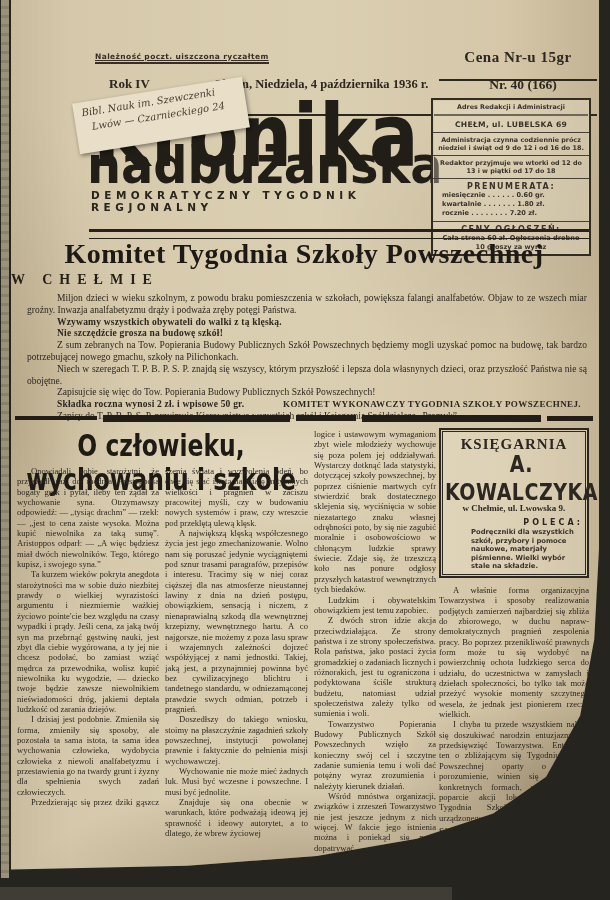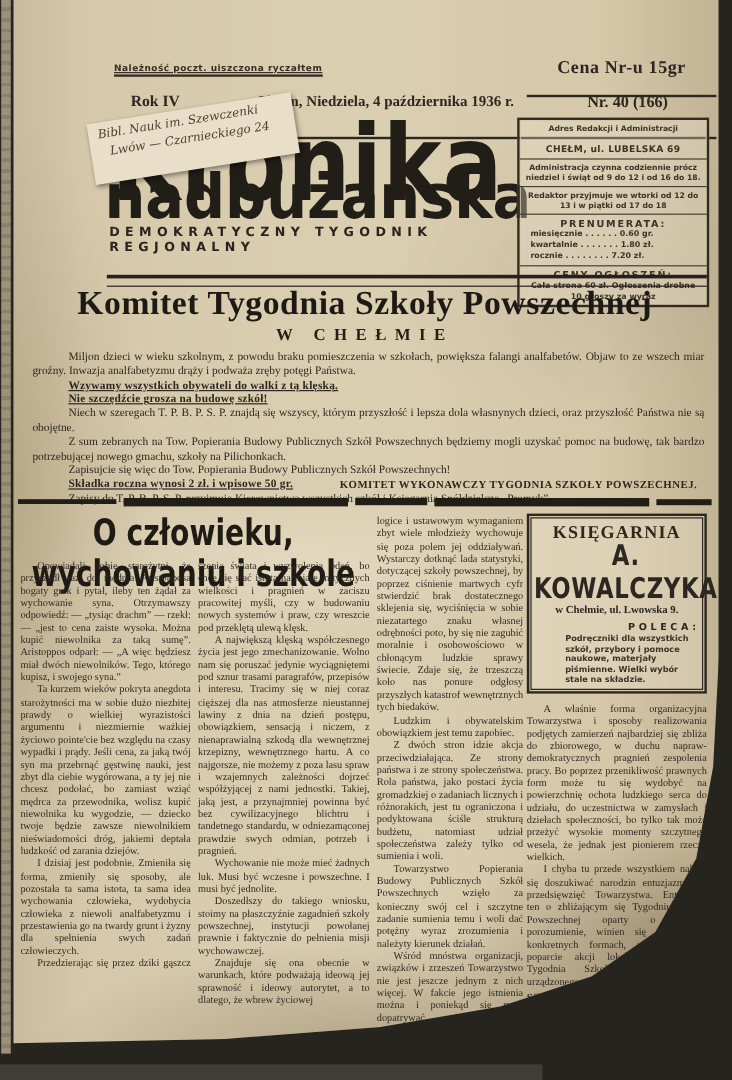--- a/index.html
+++ b/index.html
@@ -81,25 +81,25 @@
   .doublerule{left:78px;top:229px;width:500px;height:6px;
     border-top:3px solid #26211a;border-bottom:1px solid #26211a;}
   .divider{left:4px;top:414px;width:578px;height:8px;display:flex;align-items:center;gap:6px;}
   .divider span{background:#211d17;display:block;}
   .b1{width:82px;height:4px;} .b2{width:188px;height:7px;} .b3{width:60px;height:6px;}
   .b4{width:180px;height:7px;} .b5{width:46px;height:5px;}
 
   
   .lead-title{left:0;top:238px;width:586px;text-align:center;font-size:28px;font-weight:bold;
     color:#1d1914;letter-spacing:.5px;}
-  .lead-sub{left:0;top:272px;width:586px;text-align:center;font-size:14px;font-weight:bold;
+  .lead-sub{left:0;top:272px;width:586px;font-size:14px;font-weight:bold;
     letter-spacing:7px;color:#241f19;}
   .lead{left:16px;top:293px;width:560px;font-size:9.5px;line-height:11.8px;text-align:justify;}
   .lead p{margin:0;text-indent:30px;}
-  .lead p.b{font-weight:bold;letter-spacing:.2px;text-decoration:underline;}
+  .lead p.b{font-weight:bold;letter-spacing:.2px;}
   .lead-sig{left:14px;top:399px;width:556px;text-align:right;font-size:9px;font-weight:bold;
     letter-spacing:.4px;}
 
   
   .art-title{left:4px;top:428px;width:292px;text-align:center;}
   .art-title span{font-family:"DejaVu Sans",sans-serif;font-weight:900;font-size:23px;
     display:inline-block;transform:scale(1.02,1.32);transform-origin:center top;color:#1e1a14;}
   .col{font-size:8.6px;line-height:10.35px;text-align:justify;overflow:hidden;color:#2e2922;}
   .col p{margin:0;text-indent:14px;}
   .col p.ni{text-indent:0;}
@@ -175,22 +175,22 @@
   </div>
 
   <div class="abs doublerule"></div>
 
   <div class="abs lead-title">Komitet Tygodnia Szkoły Powszechnej</div>
   <div class="abs lead-sub">W CHEŁMIE</div>
   <div class="abs lead">
     <p>Miljon dzieci w wieku szkolnym, z powodu braku pomieszczenia w szkołach, powiększa falangi analfabetów.  Objaw to ze wszech miar groźny.  Inwazja analfabetyzmu drąży i podważa zręby potęgi Państwa.</p>
     <p class="b">Wzywamy wszystkich obywateli do walki z tą klęską.</p>
     <p class="b">Nie szczędźcie grosza na budowę szkół!</p>
+    <p>Z sum zebranych na Tow. Popierania Budowy Publicznych Szkół Powszechnych będziemy mogli uzyskać pomoc na budowę, tak bardzo potrzebującej nowego gmachu, szkoły na Pilichonkach.</p>
     <p>Niech w szeregach T. P. B. P. S. P. znajdą się wszyscy, którym przyszłość i lepsza dola własnynych dzieci, oraz przyszłość Państwa nie są obojętne.</p>
-    <p>Z sum zebranych na Tow. Popierania Budowy Publicznych Szkół Powszechnych będziemy mogli uzyskać pomoc na budowę, tak bardzo potrzebującej nowego gmachu, szkoły na Pilichonkach.</p>
     <p>Zapisujcie się więc do Tow. Popierania Budowy Publicznych Szkół Powszechnych!</p>
     <p class="b">Składka roczna wynosi 2 zł. i wpisowe 50 gr.</p>
     <p>Zapisy do T. P. B. P. S. P. przyjmują Kierownictwa wszystkich szkół i Księgarnia Spółdzielcza „Promyk”.</p>
   </div>
   <div class="abs lead-sig">KOMITET WYKONAWCZY TYGODNIA SZKOŁY POWSZECHNEJ.</div>
 
   <div class="abs divider">
     <span class="b1"></span>
     <span class="b2"></span>
     <span class="b3"></span>
@@ -205,22 +205,22 @@
   <div class="abs col col1">
     <p>Opowiadali sobie starożytni, że przyszedł raz do mędrca Aristopposa bogaty grek i pytał, ileby ten żądał za wychowanie syna. Otrzymawszy odpowiedź: — „tysiąc drachm” — rzekł: — „jest to cena zaiste wysoka. Można kupić niewolnika za taką sumę”. Aristoppos odparł: — „A więc będziesz miał dwóch niewolników. Tego, którego kupisz, i swojego syna.”</p>
     <p>Ta kurzem wieków pokryta anegdota starożytności ma w sobie dużo niezbitej prawdy o wielkiej wyrazistości argumentu i niezmiernie ważkiej życiowo pointe'cie bez względu na czasy wypadki i prądy. Jeśli cena, za jaką twój syn ma przebrnąć gęstwinę nauki, jest zbyt dla ciebie wygórowana, a ty jej nie chcesz podołać, bo zamiast wziąć mędrca za przewodnika, wolisz kupić niewolnika ku wygodzie, — dziecko twoje będzie zawsze niewolnikiem nieświadomości dróg, jakiemi deptała ludzkość od zarania dziejów.</p>
     <p>I dzisiaj jest podobnie. Zmieniła się forma, zmieniły się sposoby, ale pozostała ta sama istota, ta sama idea wychowania człowieka, wydobycia człowieka z niewoli analfabetyzmu i przestawienia go na twardy grunt i żyzny dla spełnienia swych zadań człowieczych.</p>
     <p>Przedzierając się przez dziki gąszcz problematów gospodarczych, społecznych, organizacji politycznych i dążeń kulturalnych, zobaczymy napewno i dokładnie na szerokich rozdrożach historji ciągle trwającą walkę. Z jednej strony żywiołowo bezwładności świata, który z racji olbrzymiej swej masy ciąży do niezachwianej stagnacji zjawisk i form, a z drugiej strony człowieka o duszy wiecznie rewolucyjnej i upartej, dążącego rozmaicie do jednego i tego samego: do poru-</p>
   </div>
 
   <div class="abs col col2">
     <p class="ni">szenia świata i wyzwolenia odeń, bo chce się stać istotą na miarę mitycznych wielkości i pragnień w zaciszu pracowitej myśli, czy w budowaniu nowych systemów i praw, czy wreszcie pod przeklętą ulewą klęsk.</p>
     <p>A największą klęską współczesnego życia jest jego zmechanizowanie. Wolno nam się poruszać jedynie wyciągniętemi pod sznur trasami paragrafów, przepisów i interesu. Tracimy się w niej coraz cięższej dla nas atmosferze nieustannej lawiny z dnia na dzień postępu, obowiązkiem, sensacją i niczem, z nienaprawialną szkodą dla wewnętrznej krzepizny, wewnętrznego hartu. A co najgorsze, nie możemy z poza lasu spraw i wzajemnych zależności dojrzeć współżyjącej z nami jednostki. Takiej, jaką jest, a przynajmniej powinna być bez cywilizacyjnego blichtru i tandetnego standardu, w odniezamąconej prawdzie swych odmian, potrzeb i pragnień.</p>
+    <p>Doszedłszy do takiego wniosku, stoimy na płaszczyźnie zagadnień szkoły powszechnej, instytucji powołanej prawnie i faktycznie do pełnienia misji wychowawczej.</p>
     <p>Wychowanie nie może mieć żadnych luk. Musi być wczesne i powszechne. I musi być jednolite.</p>
-    <p>Doszedłszy do takiego wniosku, stoimy na płaszczyźnie zagadnień szkoły powszechnej, instytucji powołanej prawnie i faktycznie do pełnienia misji wychowawczej.</p>
     <p>Znajduje się ona obecnie w warunkach, które podważają ideową jej sprawność i ideowy autorytet, a to dlatego, że wbrew życiowej</p>
   </div>
 
   <div class="abs col col3">
     <p class="ni">logice i ustawowym wymaganiom zbyt wiele młodzieży wychowuje się poza polem jej oddziaływań. Wystarczy dotknąć lada statystyki, dotyczącej szkoły powszechnej, by poprzez ciśnienie martwych cyfr stwierdzić brak dostatecznego sklejenia się, wyciśnięcia w sobie niezatartego znaku własnej odrębności poto, by się nie zagubić moralnie i osobowościowo w chłonącym ludzkie sprawy świecie. Zdaje się, że trzeszczą koło nas ponure odgłosy przyszłych katastrof wewnętrznych tych biedaków.</p>
     <p>Ludzkim i obywatelskim obowiązkiem jest temu zapobiec.</p>
     <p>Z dwóch stron idzie akcja przeciwdziałająca. Ze strony państwa i ze strony społeczeństwa. Rola państwa, jako postaci życia gromadzkiej o zadaniach licznych i różnorakich, jest tu ograniczona i podyktowana ściśle strukturą budżetu, natomiast udział społeczeństwa zależy tylko od sumienia i woli.</p>
     <p>Towarzystwo Popierania Budowy Publicznych Szkół Powszechnych wzięło za konieczny swój cel i szczytne zadanie sumienia temu i woli dać potężny wyraz zrozumienia i należyty kierunek działań.</p>
     <p>Wśród mnóstwa organizacji, związków i zrzeszeń Towarzystwo nie jest jeszcze jednym z nich więcej. W fakcie jego istnienia można i poniekąd się musi dopatrywać mnóstwa mocy symbolicznej.</p>
 

